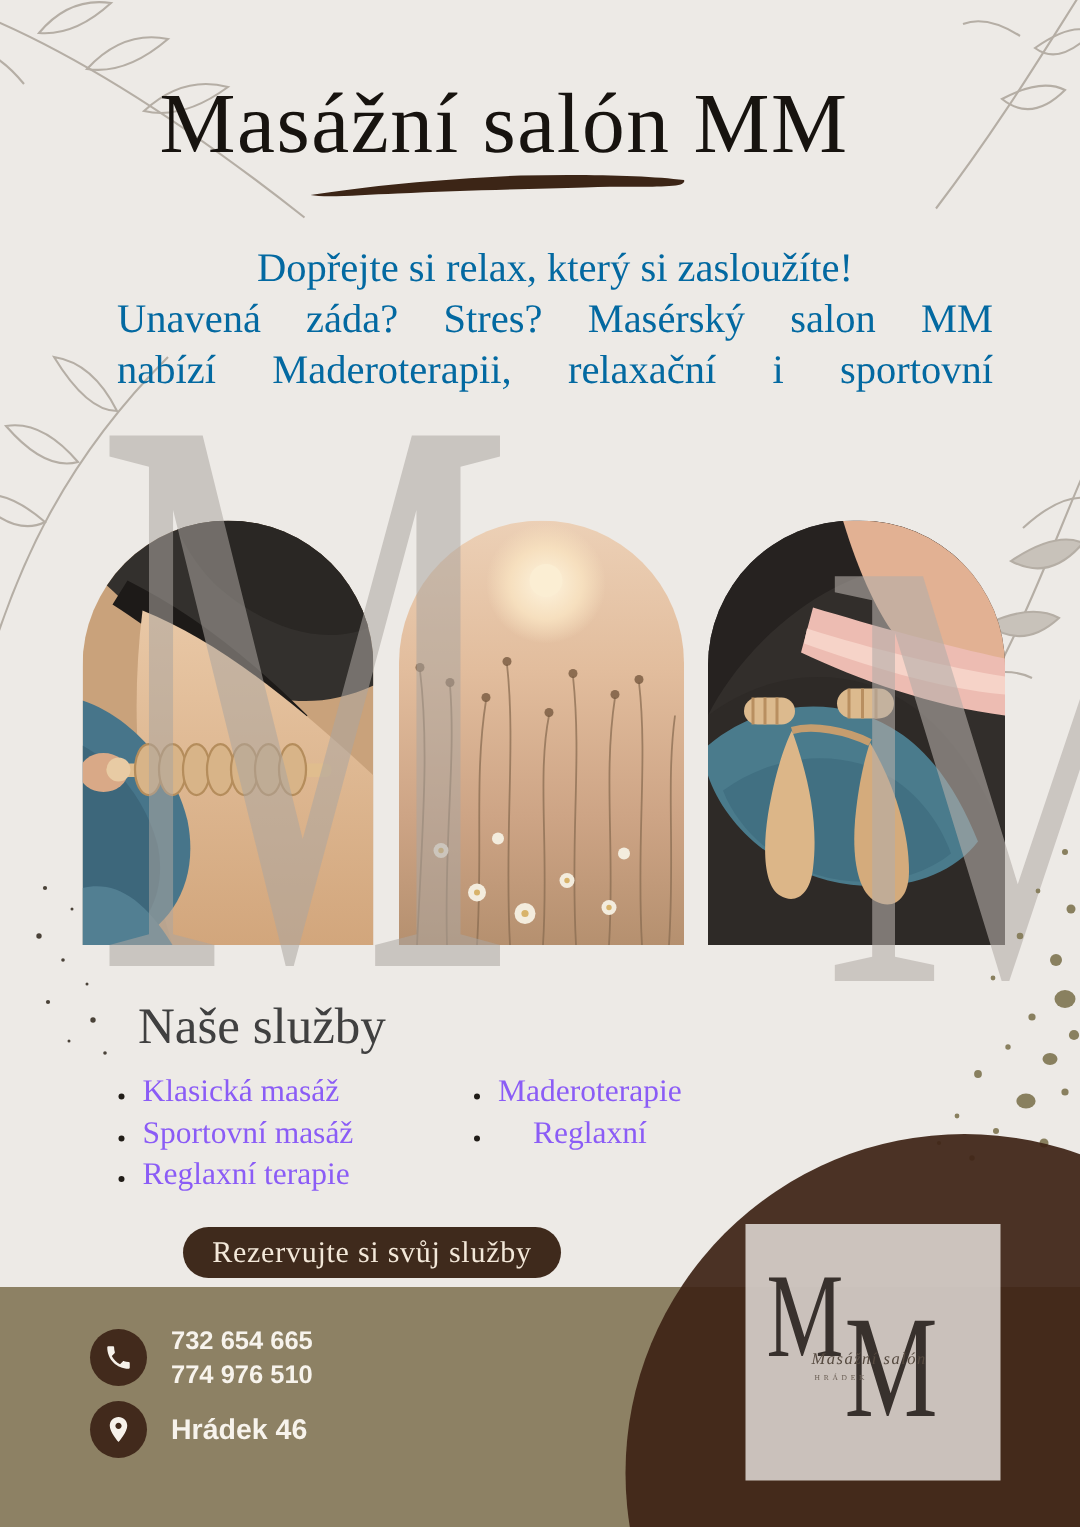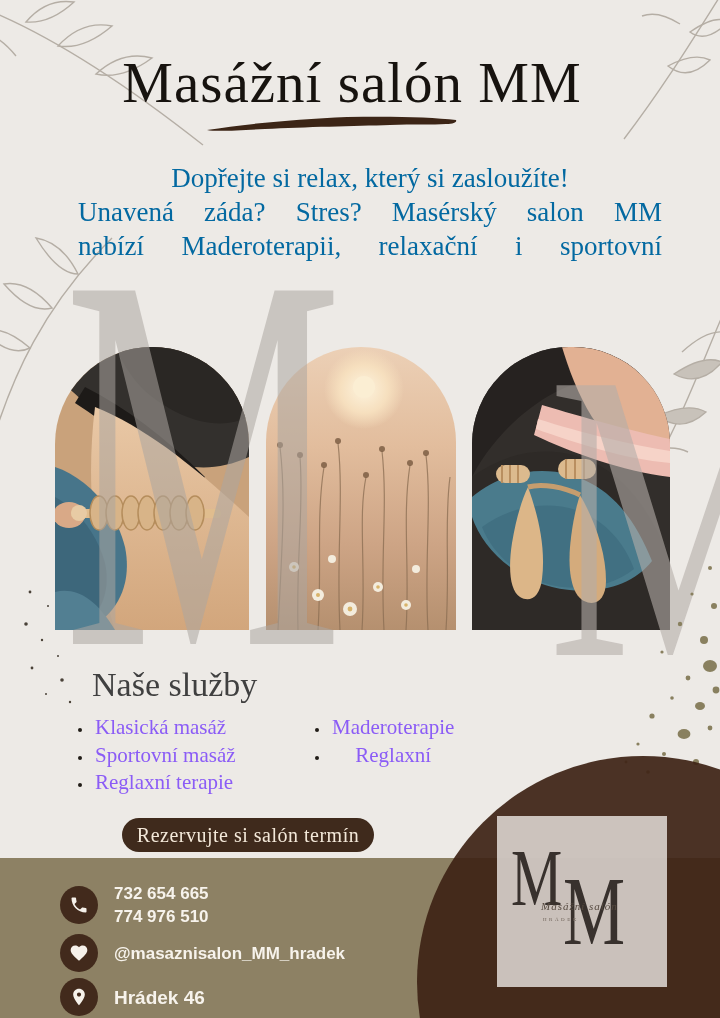--- a/index.html
+++ b/index.html
@@ -7,21 +7,21 @@
     position:relative;width:720px;height:1018px;margin:0 auto;
     background:#EDEAE6;overflow:hidden;
     font-family:"Liberation Serif", serif;color:#26211d;
   }
   
   .leaf-art{position:absolute;pointer-events:none;}
   .leaf-art path{fill:none;stroke:#b5aea5;stroke-width:1.4;}
   .leaf-art .filled{fill:#c8c2ba;stroke:#b5aea5;}
   
   .title{
-    position:absolute;top:12px;left:16px;width:672px;text-align:center;
+    position:absolute;top:12px;left:0;width:672px;text-align:center;
     font-size:57px;letter-spacing:1px;color:#17130f;z-index:6;font-weight:400;
   }
   .brush{position:absolute;left:205px;top:109px;width:255px;height:28px;z-index:6;}
   .brush path{fill:#3c2516;}
   
   .intro{
     position:absolute;left:78px;top:161px;width:584px;z-index:6;
     font-size:27px;line-height:34px;color:#0369a1;
   }
   .intro-line{text-align:justify;text-align-last:justify;}
@@ -291,21 +291,21 @@
   <ul class="services-col" id="services-col1">
     <li>Klasická masáž</li>
     <li>Sportovní masáž</li>
     <li>Reglaxní terapie</li>
   </ul>
   <ul class="services-col" id="services-col2">
     <li>Maderoterapie</li>
     <li>Reglaxní</li>
   </ul>
 
-  <button class="cta">Rezervujte si salón termín</button>
+  <button class="cta">Rezervujte si svůj služby</button>
 
   <div class="footer-bar"></div>
   <div class="big-circle"></div>
 
   <div class="logo-card">
     <span class="logo-m first">M</span>
     <span class="logo-m second">M</span>
     <span class="logo-script">Masážní salón</span>
     <span class="logo-sub">HRÁDEK</span>
   </div>
@@ -318,28 +318,20 @@
           </svg>
       </span>
       <div class="contact-text">
         <div>732 654 665</div>
         <div>774 976 510</div>
       </div>
     </div>
     <div class="contact-row">
       <span class="icon-circle">
         <svg viewBox="0 0 24 24">
-            <path d="M12,21.35l-1.45,-1.32C5.4,15.36 2,12.28 2,8.5 2,5.42 4.42,3 7.5,3c1.74,0 3.41,0.81 4.5,2.09C13.09,3.81 14.76,3 16.5,3 19.58,3 22,5.42 22,8.5c0,3.78 -3.4,6.86 -8.55,11.54L12,21.35z"></path>
-          </svg>
-      </span>
-      <div class="contact-text">@masaznisalon_MM_hradek</div>
-    </div>
-    <div class="contact-row">
-      <span class="icon-circle">
-        <svg viewBox="0 0 24 24">
             <path d="M12,2C8.13,2 5,5.13 5,9c0,5.25 7,13 7,13s7,-7.75 7,-13c0,-3.87 -3.13,-7 -7,-7zm0,9.5c-1.38,0 -2.5,-1.12 -2.5,-2.5s1.12,-2.5 2.5,-2.5 2.5,1.12 2.5,2.5 -1.12,2.5 -2.5,2.5z"></path>
           </svg>
       </span>
       <div class="contact-text big">Hrádek 46</div>
     </div>
   </div>
 
 </div>
 
 </body></html>

